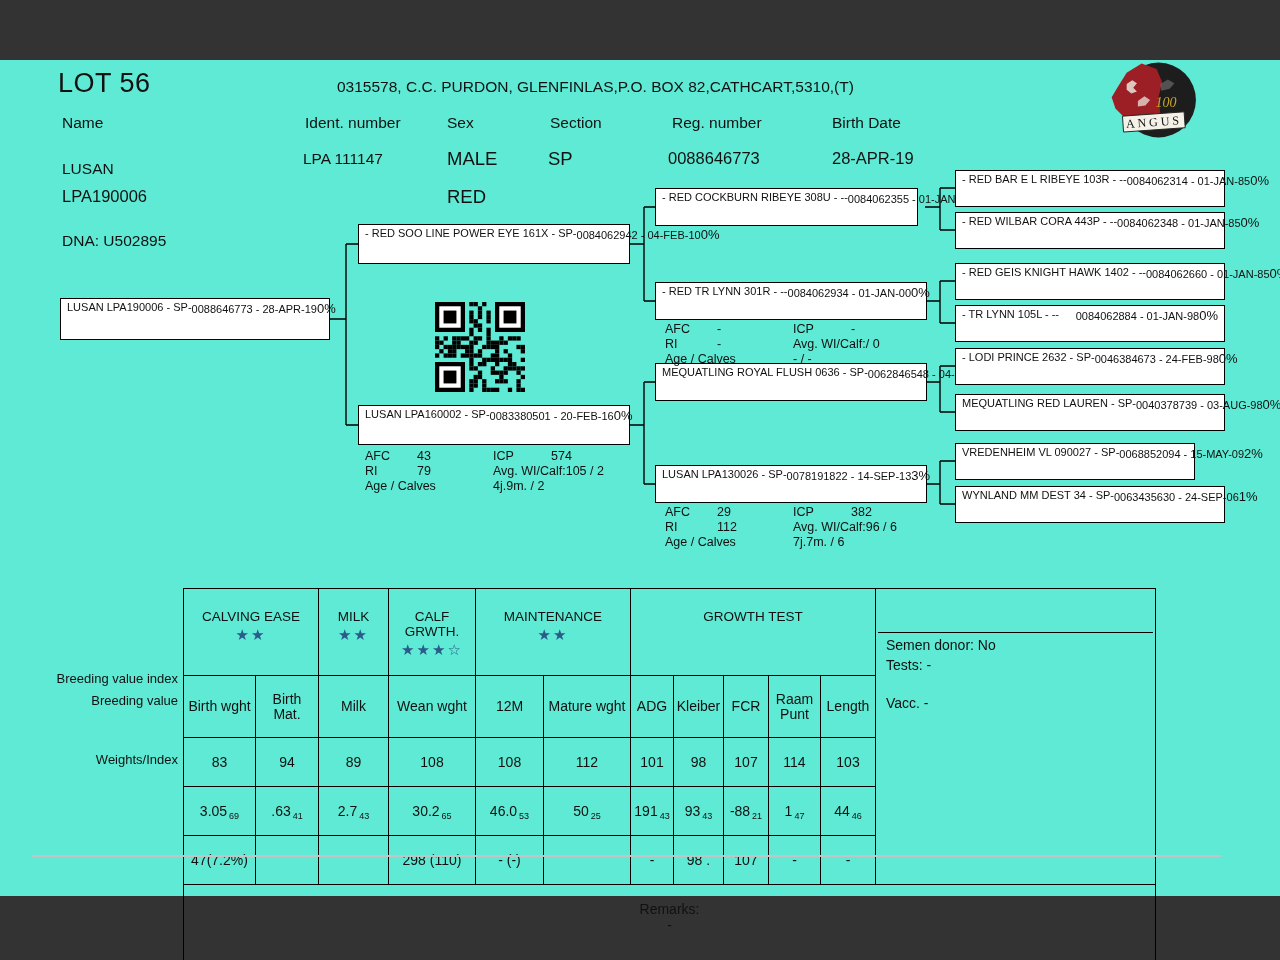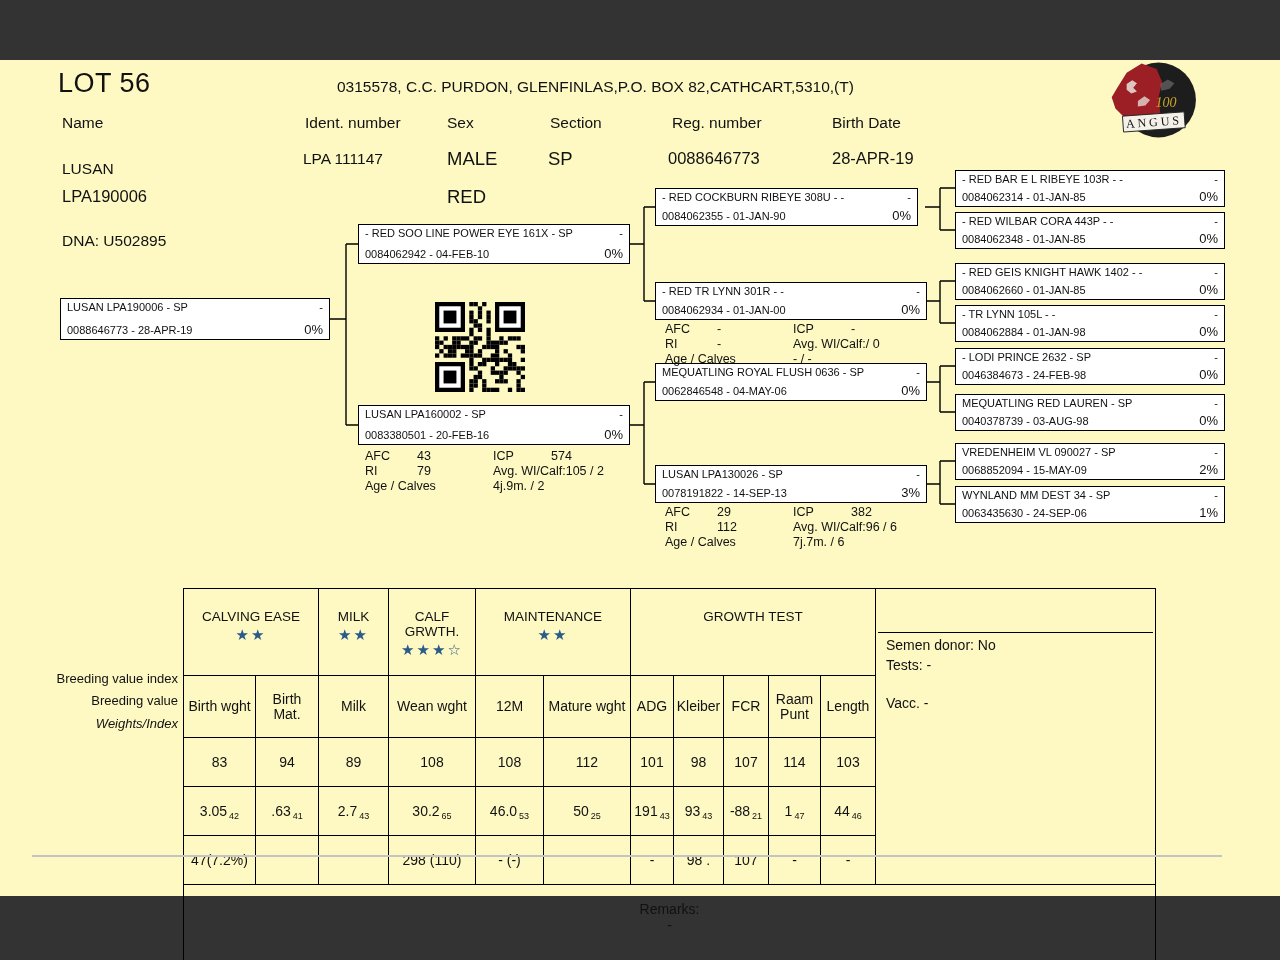--- a/index.html
+++ b/index.html
@@ -1,33 +1,33 @@
 <!DOCTYPE html>
 <html><head>
 <meta charset="utf-8">
 <style>
   html,body{margin:0;padding:0;background:#555;}
-  .page{position:relative;width:1280px;height:960px;background:#fef9c3;overflow:hidden;
+  .page{position:relative;width:1280px;height:960px;background:#5eead4;overflow:hidden;
         font-family:"Liberation Sans","DejaVu Sans",sans-serif;color:#111;}
   .bar{position:absolute;left:0;width:1280px;background:#333;}
   .bar.top{top:0;height:60px;}
   .bar.bottom{top:896px;height:64px;}
   .abs{position:absolute;white-space:nowrap;}
 
   
   .lot{font-size:27px;letter-spacing:.5px;}
   .breeder{font-size:15.5px;}
   .flabel{font-size:15.5px;}
   .fvalue{font-size:15.5px;}
   .fvalue.big{font-size:18.5px;}
   .fvalue.med{font-size:16.5px;}
 
   
   .pbox{position:absolute;box-sizing:border-box;border:1.5px solid #000;background:#fff;
-        padding:2px 6px 1px 6px;display:flex;flex-direction:column;justify-content:space-between;}
+        padding:2px 6px 1px 6px;display:flex;flex-direction:row;justify-content:space-between;}
   .pbox .r{display:flex;justify-content:space-between;align-items:baseline;white-space:nowrap;
            font-size:11px;line-height:1.25;}
   .pbox .pct{font-size:13px;font-weight:400;}
 
   
   .stat{position:absolute;font-size:12.5px;line-height:1.18;}
   .srow{display:flex;white-space:nowrap;}
   .srow .c1{width:128px;display:flex;}
   .srow .c1 .lab{width:52px;}
   .srow .c2{display:flex;}
@@ -380,21 +380,21 @@
   <div class="pbox" style="left:955px;top:394px;width:270px;height:37px;">
     <div class="r">
         <span>MEQUATLING RED LAUREN - SP</span>
         <span>-</span>
       </div>
     <div class="r">
         <span>0040378739 - 03-AUG-98</span>
         <span class="pct">0%</span>
       </div>
   </div>
-  <div class="pbox" style="left:955px;top:443px;width:270px;height:37px;">
+  <div class="pbox" style="left:955px;top:443px;width:240px;height:37px;">
     <div class="r">
         <span>VREDENHEIM VL 090027 - SP</span>
         <span>-</span>
       </div>
     <div class="r">
         <span>0068852094 - 15-MAY-09</span>
         <span class="pct">2%</span>
       </div>
   </div>
   <div class="pbox" style="left:955px;top:486px;width:270px;height:37px;">
@@ -496,21 +496,21 @@
           <span>Age / Calves</span>
         </span>
       <span class="c2">
           <span>7j.7m. / 6</span>
         </span>
       </div>
   </div>
 
   <div class="abs rowlabel" style="left:20px;top:671px;">Breeding value index</div>
   <div class="abs rowlabel" style="left:20px;top:693px;">Breeding value</div>
-  <div class="abs rowlabel" style="left:20px;top:716px;font-style:italic;">Weights/Index</div>
+  <div class="abs rowlabel" style="left:20px;top:752px;">Weights/Index</div>
 
   <div class="bvwrap">
     <table class="bvtable">
       <colgroup>
         <col style="width:72px">
           <col style="width:63px">
           <col style="width:70px">
           <col style="width:87px">
         <col style="width:68px">
           <col style="width:87px">
@@ -572,21 +572,21 @@
         <td>108</td>
         <td>108</td>
         <td>112</td>
         <td>101</td>
         <td>98</td>
         <td>107</td>
         <td>114</td>
         <td>103</td>
       </tr>
       <tr class="vrow2">
-        <td><span>3.05</span><span class="sub">42</span></td>
+        <td><span>3.05</span><span class="sub">69</span></td>
         <td><span>.63</span><span class="sub">41</span></td>
         <td><span>2.7</span><span class="sub">43</span></td>
         <td><span>30.2</span><span class="sub">65</span></td>
         <td><span>46.0</span><span class="sub">53</span></td>
         <td><span>50</span><span class="sub">25</span></td>
         <td><span>191</span><span class="sub">43</span></td>
         <td><span>93</span><span class="sub">43</span></td>
         <td><span>-88</span><span class="sub">21</span></td>
         <td><span>1</span><span class="sub">47</span></td>
         <td><span>44</span><span class="sub">46</span></td>

